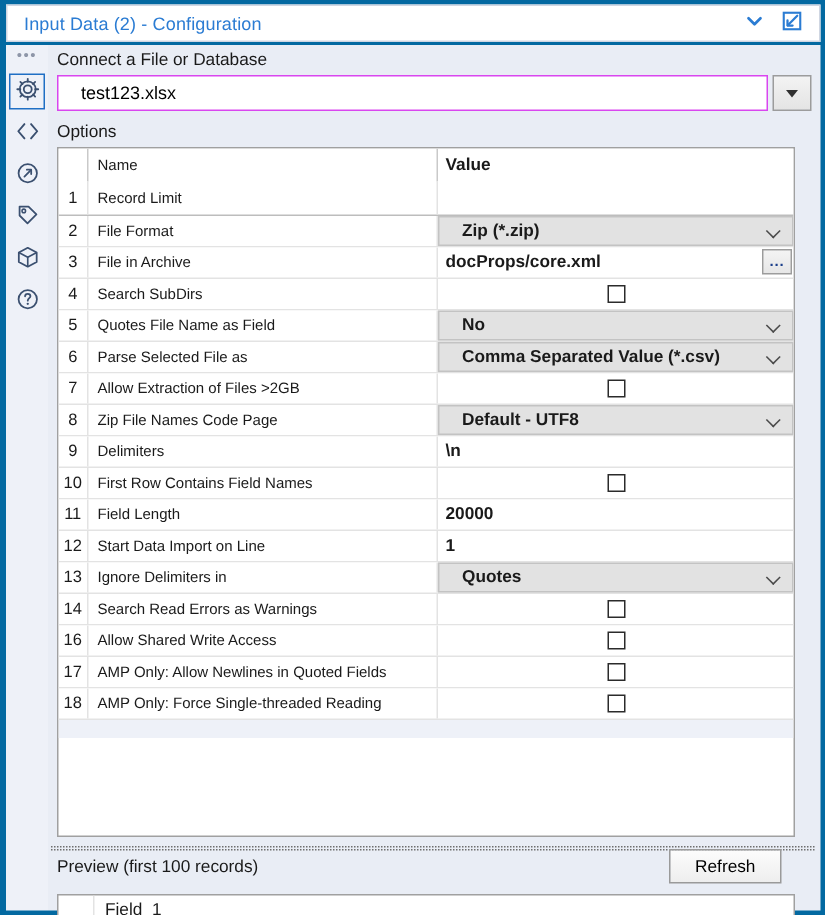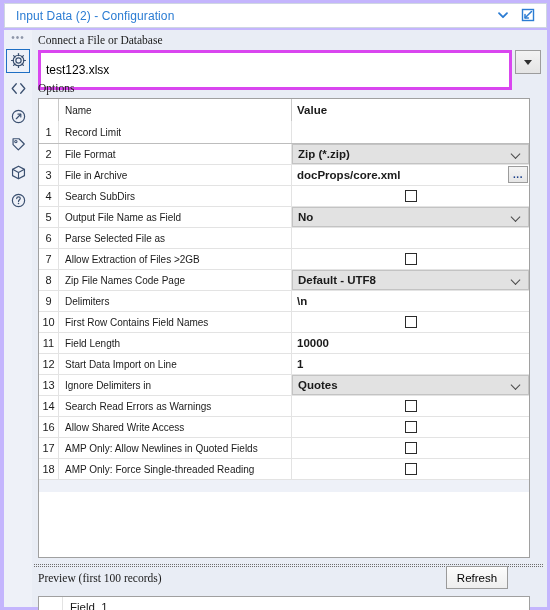--- a/index.html
+++ b/index.html
@@ -10,21 +10,21 @@
     background: #e9edf5;
     font-family: "Liberation Sans", sans-serif;
     font-size: 11px;
     color: #1a1a1a;
   }
 
   #app {
     position: relative;
     width: 550px;
     height: 610px;
-    background: #c4b5fd;
+    background: #0369a1;
   }
 
   
   .titlebar {
     position: absolute;
     left: 4px; top: 3px;
     width: 543px; height: 25px;
     background: #ffffff;
     border: 1px solid #cfd6e2;
     display: flex;
@@ -80,39 +80,38 @@
   .panel {
     position: absolute;
     left: 32px; top: 30px;
     width: 515px; height: 577px;
     background: #e9edf5;
   }
 
   .label {
     font-size: 11.5px;
     color: #1a1a1a;
-    font-family: Liberation Serif, serif;
   }
   .lbl-connect { position: absolute; left: 6px; top: 4px; }
   .lbl-options { position: absolute; left: 6px; top: 52px; }
 
   .file-row {
     position: absolute;
     left: 6px; top: 20px;
     width: 503px; height: 24px;
     display: flex;
   }
   .file-input {
     flex: 1;
-    height: 40px;
+    height: 24px;
     background: #ffffff;
-    border: 3px solid #d946ef;
-    display: flex;
-    align-items: center;
-    padding-left: 5px;
+    border: 1px solid #d946ef;
+    display: flex;
+    align-items: center;
+    padding-left: 15px;
     font-size: 12px;
     color: #000;
   }
   .file-dropdown {
     width: 26px; height: 24px;
     margin-left: 3px;
     background: linear-gradient(#f3f3f3, #e4e4e4);
     border: 1px solid #9c9c9c;
     display: flex;
     align-items: center;
@@ -179,21 +178,21 @@
     position: relative;
     overflow: hidden;
     font-weight: bold;
   }
 
   
   .cell-value.dropdown {
     background: #e2e2e2;
     border: 1px solid #c3c3c3;
     margin: 0;
-    padding-left: 5px;
+    padding-left: 15px;
   }
   .chev {
     position: absolute;
     right: 7px; top: 50%;
     transform: translateY(-50%);
     width: 9px; height: 9px;
   }
   .chev::before {
     content: "";
     position: absolute;
@@ -248,21 +247,21 @@
 
   
   .preview-label {
     position: absolute;
     left: 6px; top: 542px;
     font-size: 11.5px;
   }
   .refresh-btn {
     position: absolute;
     left: 414px; top: 536px;
-    width: 62px; height: 23px;
+    width: 75px; height: 23px;
     background: linear-gradient(#fcfcfc, #eeeeee);
     border: 1px solid #9a9a9a;
     display: flex;
     align-items: center;
     justify-content: center;
     font-size: 11.5px;
     color: #000;
   }
   .preview-grid {
     position: absolute;
@@ -426,26 +425,27 @@
           </div>
           <div class="grid-row">
             <div class="cell-num">4</div>
             <div class="cell-name">Search SubDirs</div>
             <div class="cell-value check">
               <span class="checkbox"></span>
             </div>
           </div>
           <div class="grid-row">
             <div class="cell-num">5</div>
-            <div class="cell-name">Output File Name as Field</div>
+            <div class="cell-name">Quotes File Name as Field</div>
             <div class="cell-value dropdown">No<span class="chev"></span></div>
           </div>
           <div class="grid-row">
             <div class="cell-num">6</div>
             <div class="cell-name">Parse Selected File as</div>
+            <div class="cell-value dropdown">Comma Separated Value (*.csv)<span class="chev"></span></div>
           </div>
           <div class="grid-row">
             <div class="cell-num">7</div>
             <div class="cell-name">Allow Extraction of Files &gt;2GB</div>
             <div class="cell-value check">
               <span class="checkbox"></span>
             </div>
           </div>
           <div class="grid-row">
             <div class="cell-num">8</div>
@@ -460,21 +460,21 @@
           <div class="grid-row">
             <div class="cell-num">10</div>
             <div class="cell-name">First Row Contains Field Names</div>
             <div class="cell-value check">
               <span class="checkbox"></span>
             </div>
           </div>
           <div class="grid-row">
             <div class="cell-num">11</div>
             <div class="cell-name">Field Length</div>
-            <div class="cell-value">10000</div>
+            <div class="cell-value">20000</div>
           </div>
           <div class="grid-row">
             <div class="cell-num">12</div>
             <div class="cell-name">Start Data Import on Line</div>
             <div class="cell-value">1</div>
           </div>
           <div class="grid-row">
             <div class="cell-num">13</div>
             <div class="cell-name">Ignore Delimiters in</div>
             <div class="cell-value dropdown">Quotes<span class="chev"></span></div>

